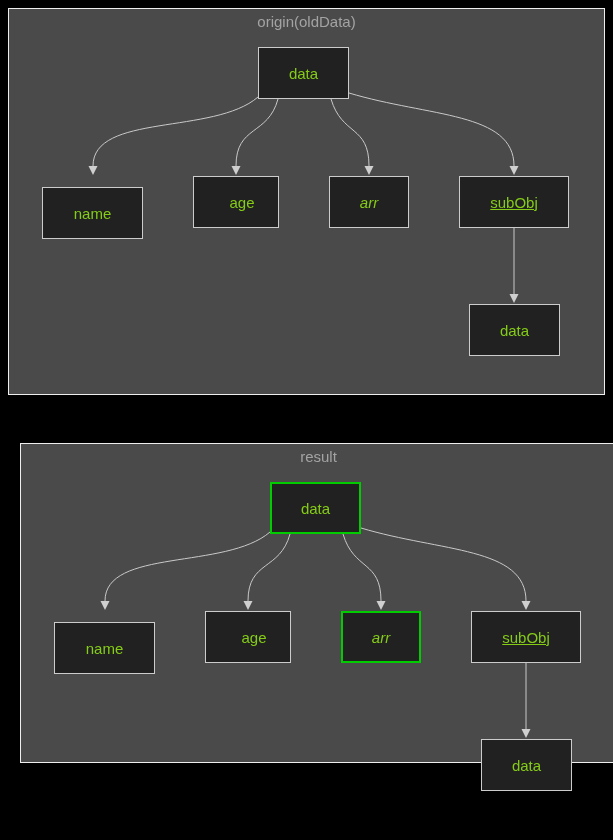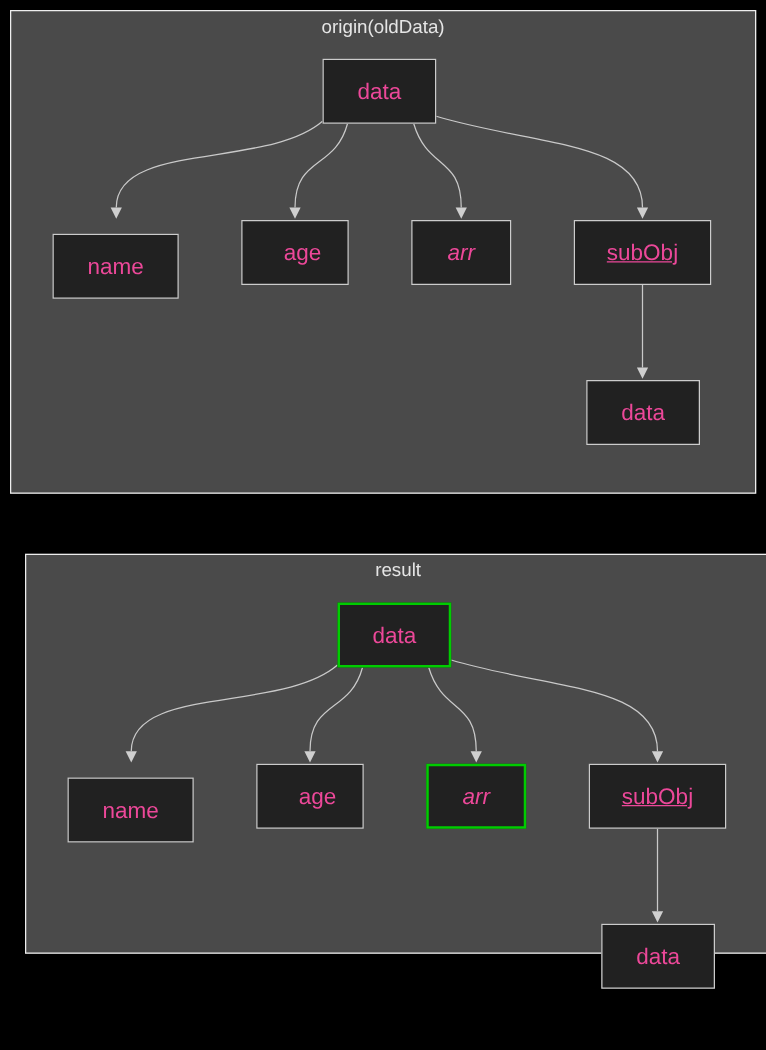--- a/index.html
+++ b/index.html
@@ -24,37 +24,37 @@
     border: 1px solid #eeeeee;
   }
   .panel-origin { top: 8px;   height: 387px; }
   .panel-result { top: 443px; height: 320px; margin-left: 12px; }
   .panel-title {
     position: absolute;
     top: 4px;
     left: 0;
     width: 100%;
     text-align: center;
-    color: #e5e5e5;
+    color: #a3a3a3;
     font-size: 15px;
     line-height: 18px;
   }
   svg.edges {
     position: absolute;
     left: 0;
     top: 0;
     pointer-events: none;
   }
   .node {
     position: absolute;
     box-sizing: border-box;
     background: #212121;
     border: 1px solid #cccccc;
-    color: #ec4899;
-    font-size: 18px;
+    color: #84cc16;
+    font-size: 15px;
     display: flex;
     align-items: center;
     justify-content: center;
   }
   .node.changed {
     border: 2px solid #00cc00;
   }
   
   .n-root   { left: 249px; top: 38px;  width: 91px;  height: 52px; }
   .n-name   { left: 33px;  top: 178px; width: 101px; height: 52px; }

